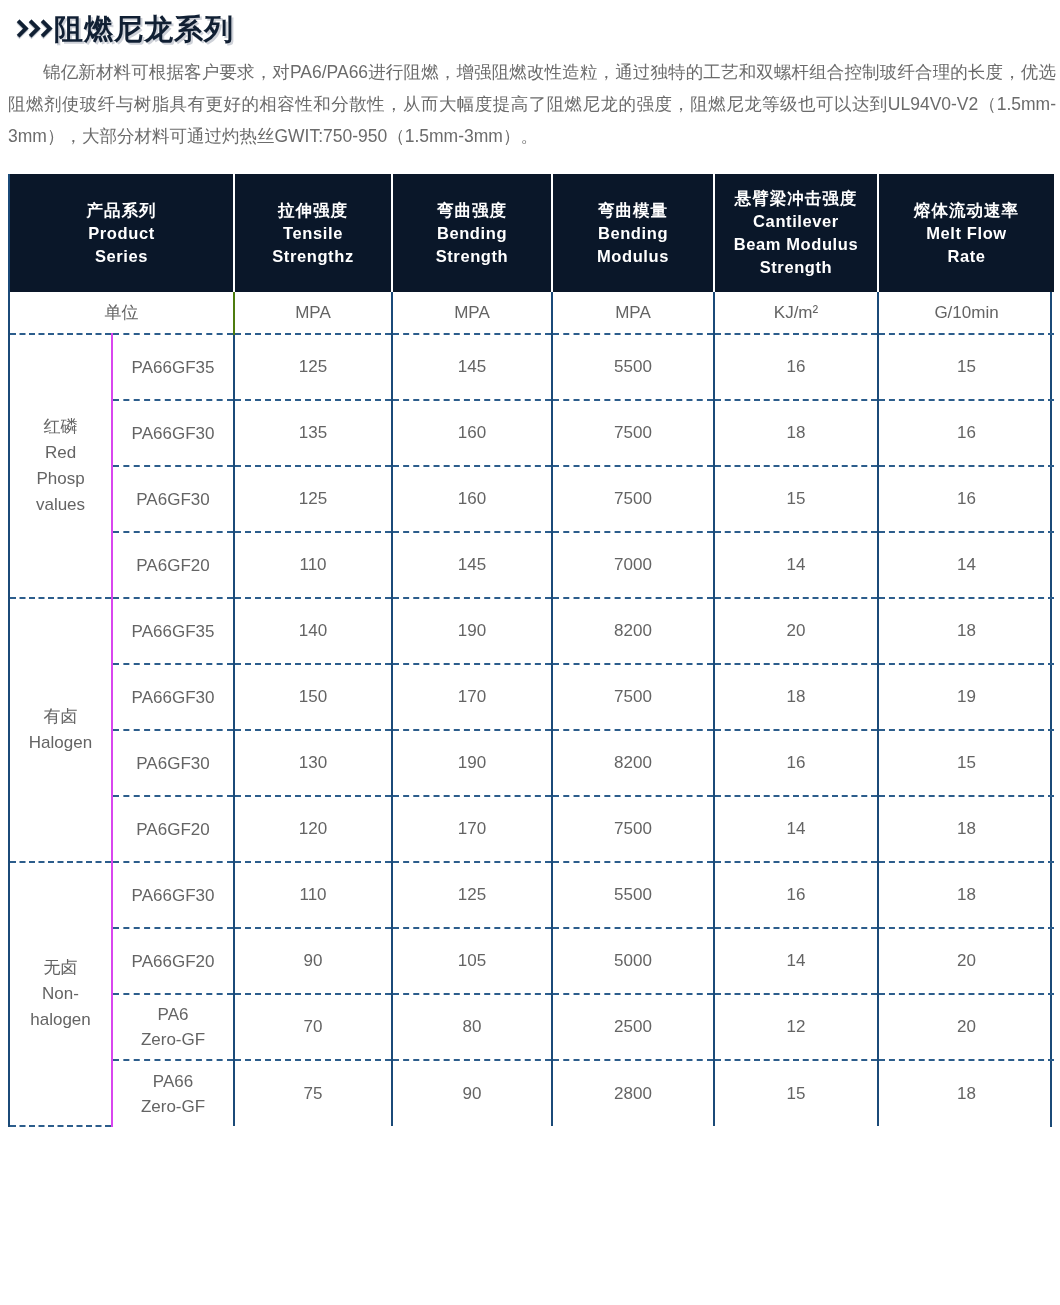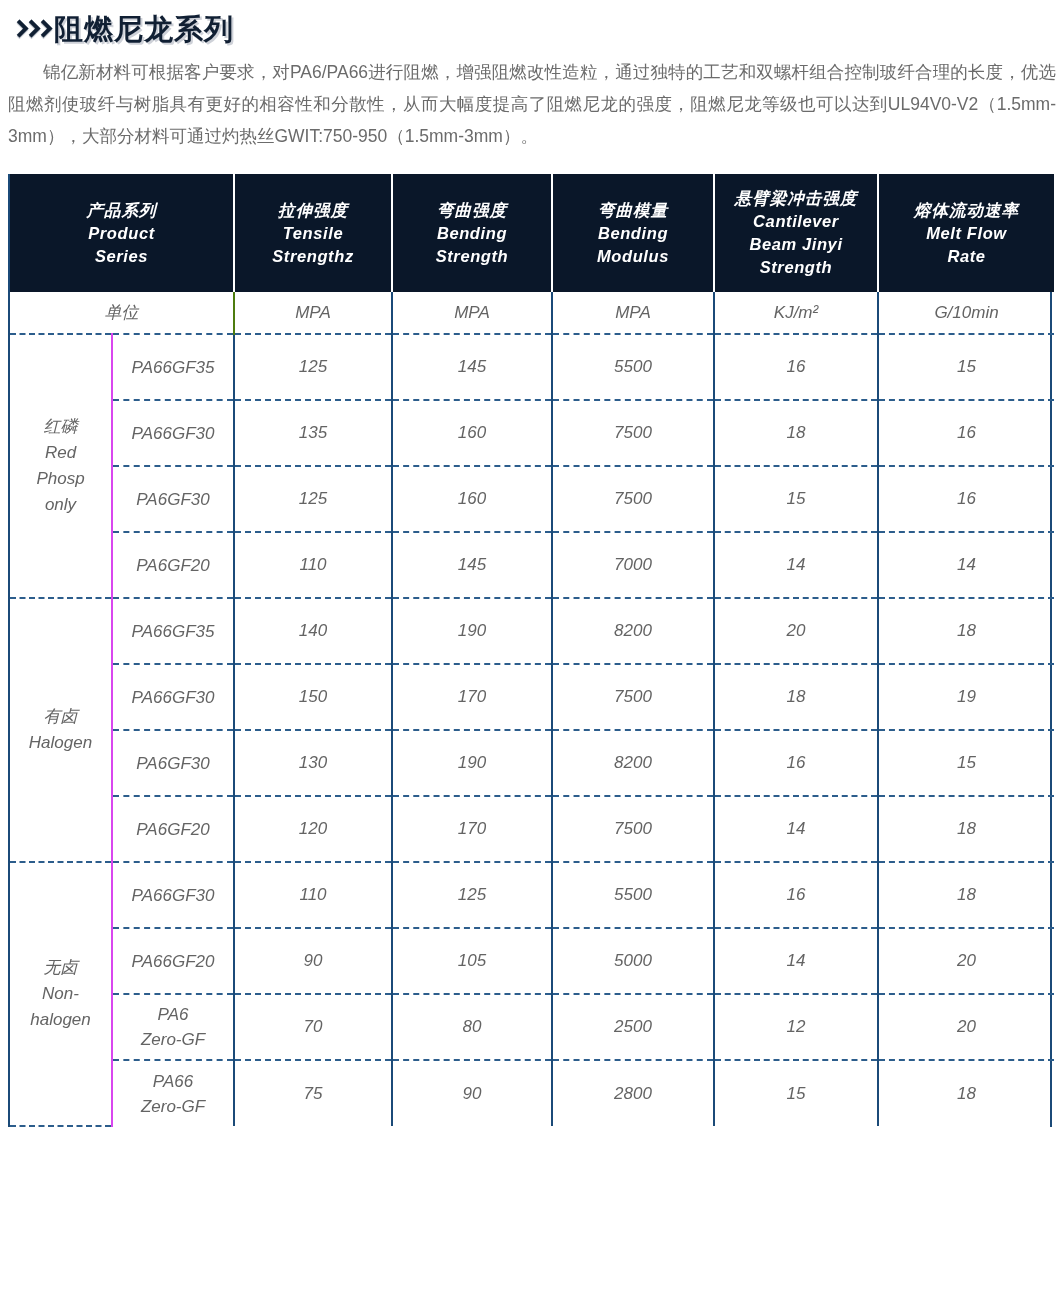--- a/index.html
+++ b/index.html
@@ -62,21 +62,20 @@
     letter-spacing:0px;
   }
 
   
   .table-wrap{
     margin:22px 8px 0 8px;
     border:2px solid #1b4a78;
     border-top:none;
     border-bottom:none;
     box-sizing:border-box;
-    font-style:italic;
   }
   table.spec{
     width:100%;
     border-collapse:collapse;
     table-layout:fixed;
   }
   table.spec col.c-group{width:102px;}
   table.spec col.c-prod{width:122px;}
   table.spec col.c-ts{width:158px;}
   table.spec col.c-bs{width:160px;}
@@ -182,21 +181,21 @@
             <span class="en">Strength</span>
           </th>
           <th>
             <span class="cn">弯曲模量</span>
             <span class="en">Bending</span>
             <span class="en">Modulus</span>
           </th>
           <th>
             <span class="cn">悬臂梁冲击强度</span>
             <span class="en">Cantilever</span>
-            <span class="en">Beam Jinyi</span>
+            <span class="en">Beam Modulus</span>
             <span class="en">Strength</span>
           </th>
           <th>
             <span class="cn">熔体流动速率</span>
             <span class="en">Melt Flow</span>
             <span class="en">Rate</span>
           </th>
         </tr>
       </thead>
       <tbody id="tbody">
@@ -206,21 +205,21 @@
             <td>MPA</td>
             <td>MPA</td>
             <td>KJ/m²</td>
             <td>G/10min</td>
           </tr>
           <tr>
             <td rowspan="4" class="group-cell">
               <div>红磷</div>
               <div>Red</div>
               <div>Phosp</div>
-              <div>only</div>
+              <div>values</div>
             </td>
             <td class="prod-cell">
               <div>PA66GF35</div>
             </td>
             <td>125</td>
             <td>145</td>
             <td>5500</td>
             <td>16</td>
             <td>15</td>
           </tr>

